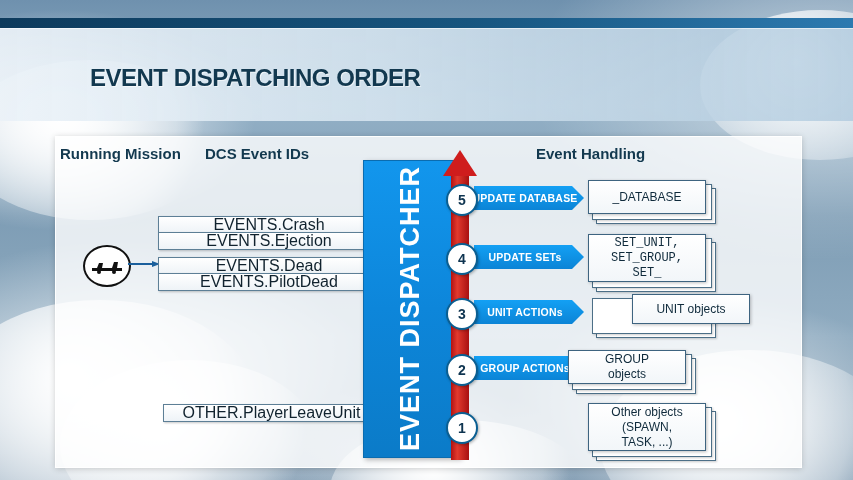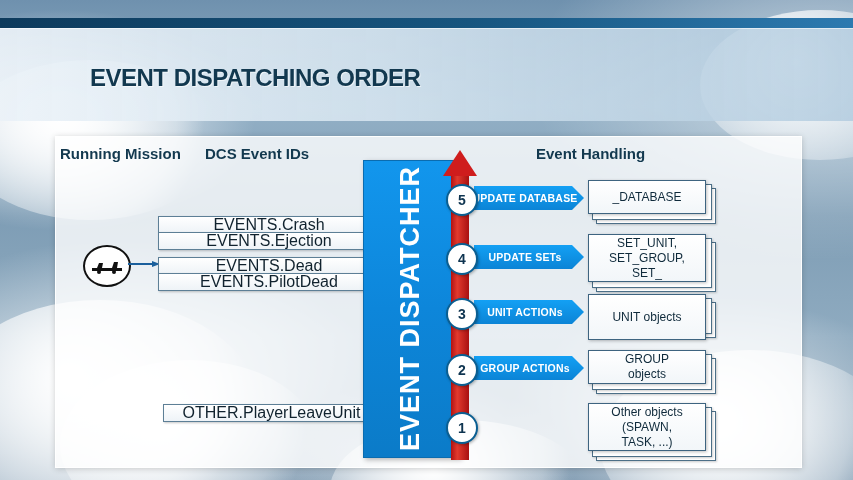--- a/index.html
+++ b/index.html
@@ -278,35 +278,35 @@
     <div class="result-stack-shadow" style="left:8px; top:8px; width:118px; height:34px;"></div>
     <div class="result-stack-shadow" style="left:4px; top:4px; width:118px; height:34px;"></div>
     <div class="result-box" style="width:118px; height:34px;">_DATABASE</div>
   </div>
 
   <div class="step-circle" style="left:446px; top:243px;">4</div>
   <div class="chev" style="left:474px; top:245px; width:110px;">UPDATE SETs</div>
   <div class="result-wrap" style="left:588px; top:234px; width:132px; height:58px;">
     <div class="result-stack-shadow" style="left:8px; top:8px; width:118px; height:48px;"></div>
     <div class="result-stack-shadow" style="left:4px; top:4px; width:118px; height:48px;"></div>
-    <div class="result-box" style="width:118px; height:48px;">SET_UNIT,
+    <div class="result-box" style="width:118px; height:48px;font-family:Liberation Mono, monospace;">SET_UNIT,
 SET_GROUP, SET_</div>
   </div>
 
   <div class="step-circle" style="left:446px; top:298px;">3</div>
   <div class="chev" style="left:474px; top:300px; width:110px;">UNIT ACTIONs</div>
   <div class="result-wrap" style="left:588px; top:294px; width:132px; height:44px;">
     <div class="result-stack-shadow" style="left:8px; top:8px; width:118px; height:34px;"></div>
     <div class="result-stack-shadow" style="left:4px; top:4px; width:118px; height:34px;"></div>
-    <div class="result-box" style="width:118px; height:46px;">UNIT objects</div>
+    <div class="result-box" style="width:118px; height:30px;margin-left:44px;">UNIT objects</div>
   </div>
 
   <div class="step-circle" style="left:446px; top:354px;">2</div>
   <div class="chev" style="left:474px; top:356px; width:110px;">GROUP ACTIONs</div>
-  <div class="result-wrap" style="left:588px; top:350px; width:132px; height:44px;">
+  <div class="result-wrap" style="left:568px; top:350px; width:132px; height:44px;">
     <div class="result-stack-shadow" style="left:8px; top:8px; width:118px; height:34px;"></div>
     <div class="result-stack-shadow" style="left:4px; top:4px; width:118px; height:34px;"></div>
     <div class="result-box" style="width:118px; height:34px;">GROUP objects</div>
   </div>
 
   <div class="step-circle" style="left:446px; top:412px;">1</div>
   <div class="result-wrap" style="left:588px; top:403px; width:132px; height:58px;">
     <div class="result-stack-shadow" style="left:8px; top:8px; width:118px; height:48px;"></div>
     <div class="result-stack-shadow" style="left:4px; top:4px; width:118px; height:48px;"></div>
     <div class="result-box" style="width:118px; height:48px;">Other objects

